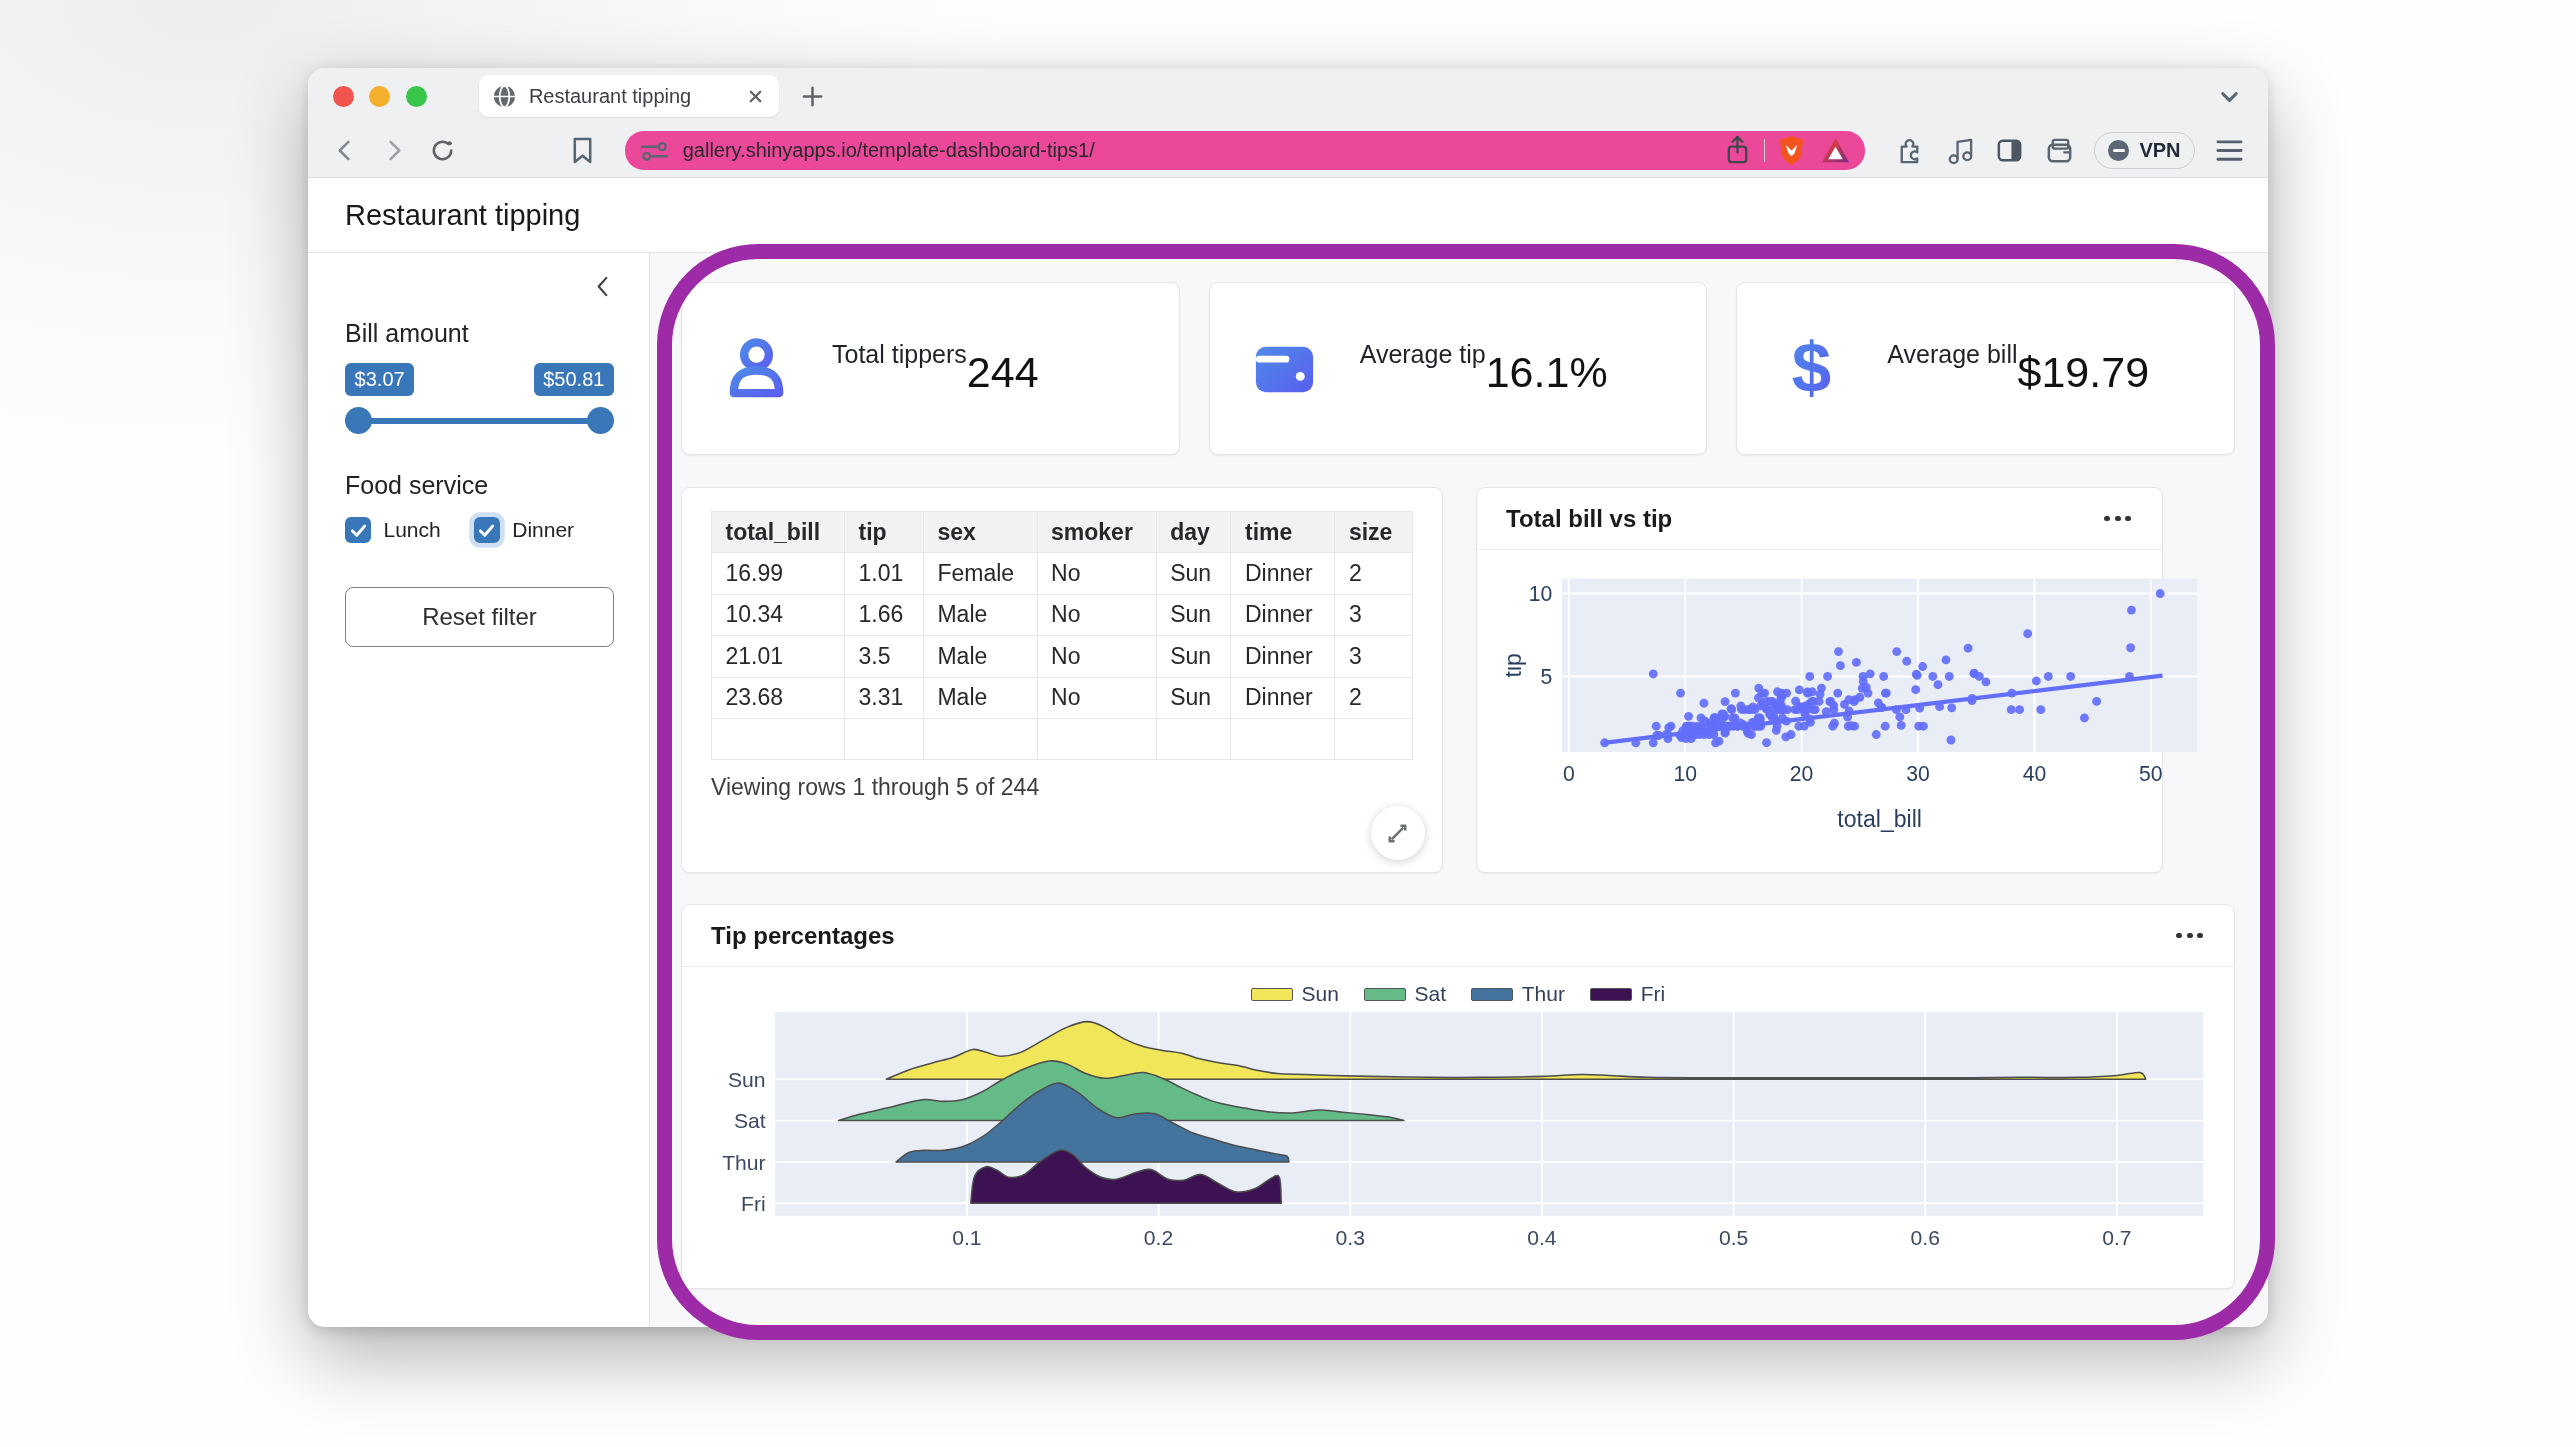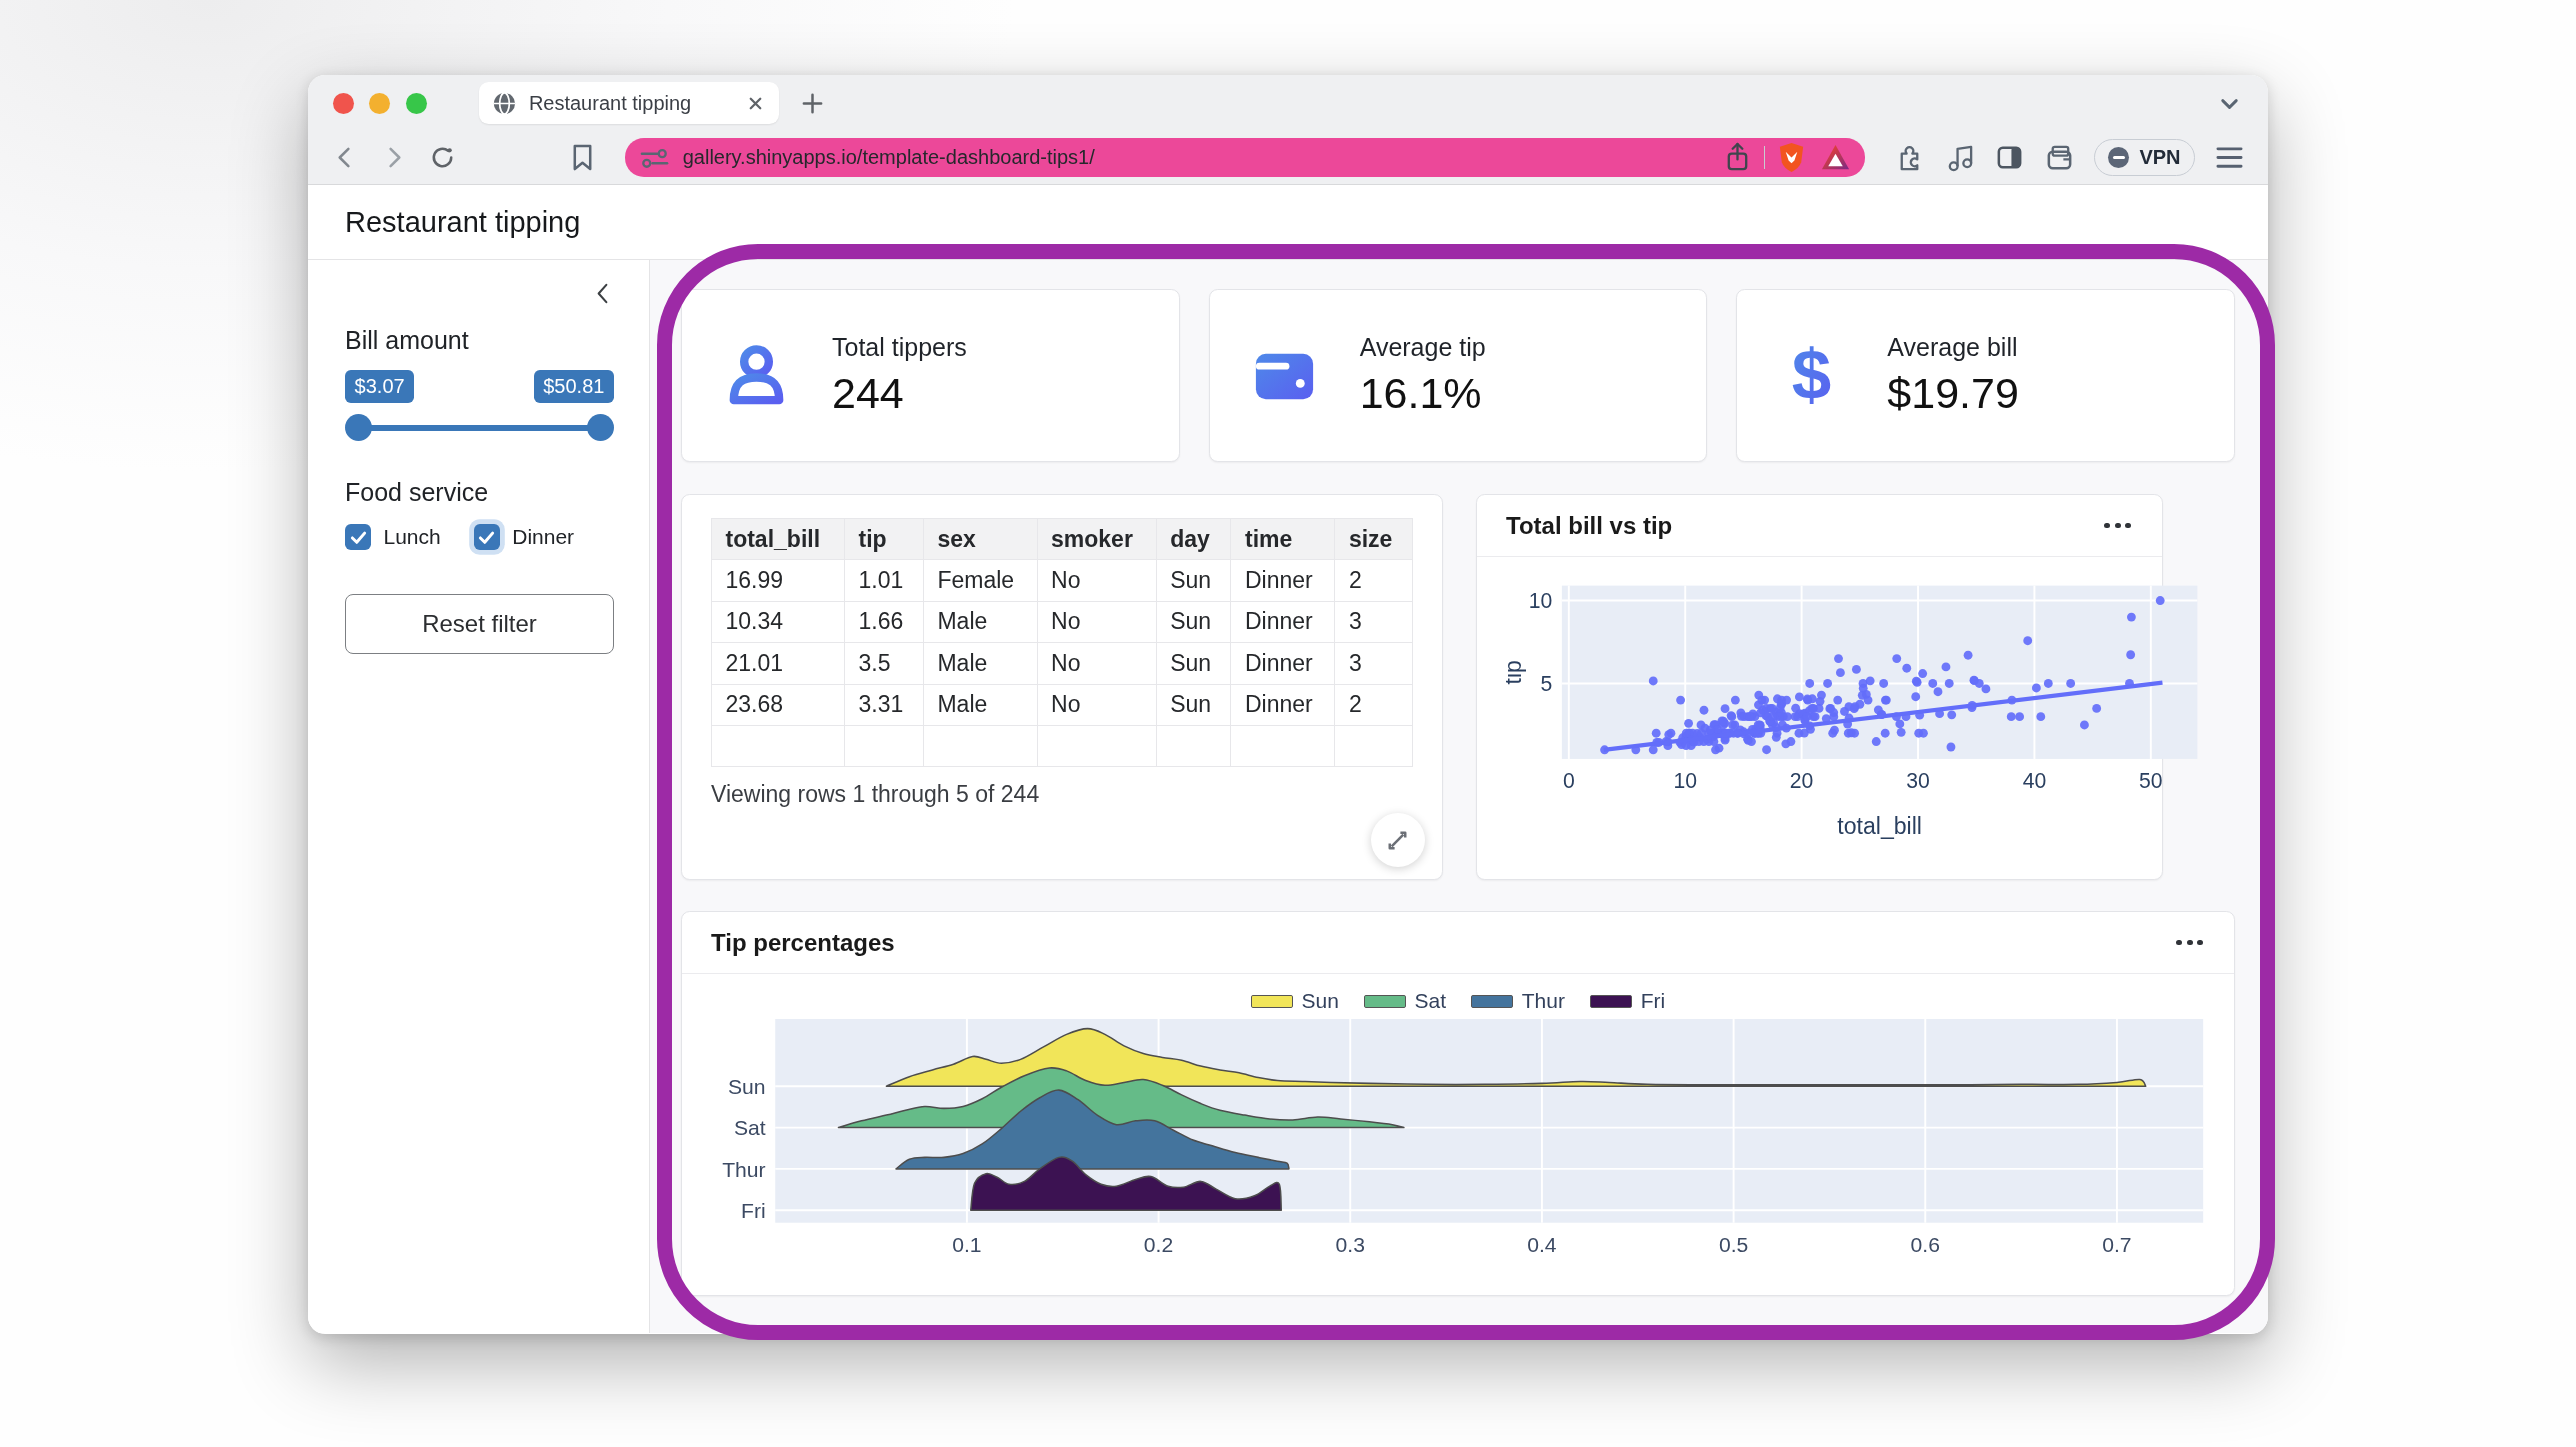--- a/index.html
+++ b/index.html
@@ -2,21 +2,21 @@
 <html><head>
 <meta charset="utf-8">
 <style>
   * { margin:0; padding:0; box-sizing:border-box; }
   html,body { width:2576px; height:1448px; overflow:hidden; font-family:"Liberation Sans", sans-serif; }
   body { background:#ffffff; }
   .stage { position:relative; width:2576px; height:1448px;
     background: radial-gradient(1155px 674px at 8% 0%, #ededee 0%, #f8f8f9 40%, #fefefe 70%); }
 
   
-  .window { position:absolute; left:308px; top:75px; width:1960px; height:1259px;
+  .window { position:absolute; left:308px; top:68px; width:1960px; height:1259px;
     background:#fff; border-radius:17.3px; overflow:hidden;
     box-shadow:0 29px 77px rgba(0,0,0,.30), 0 3.9px 13.5px rgba(0,0,0,.14); }
 
   .tabbar { height:56px; background:#eff0f2; display:flex; align-items:center; padding:0 25px; }
   .traffic { display:flex; gap:15.4px; margin-right:52px; }
   .traffic .dot { width:21px; height:21px; border-radius:50%; }
   .dot.red { background:#f0544c; } .dot.yellow { background:#f3b02f; } .dot.green { background:#37c649; }
   .tab { width:300px; height:42px; background:#fff; border-radius:9.6px; display:flex; align-items:center;
     padding:0 13.5px; gap:11.6px; box-shadow:0 1px 1.9px rgba(0,0,0,.08); }
   .tab-title { flex:1; font-size:20px; color:#3b3f46; white-space:nowrap; overflow:hidden; }
@@ -52,21 +52,21 @@
   .checkbox { width:26px; height:26px; background:#3a77b8; border-radius:5.8px; display:flex; align-items:center; justify-content:center; }
   .checkbox.focused { box-shadow:0 0 0 4.8px #cfe0f3; }
   .check-label { font-size:21px; color:#202327; }
   .reset-btn { margin-top:44px; width:100%; height:60px; background:#fff; border:1.4px solid #7c7f83; border-radius:8px;
     font-size:24px; color:#2c2e31; display:flex; align-items:center; justify-content:center; cursor:pointer; }
 
   .main { flex:1; background:#f8f8fa; padding:29px 36px 0 31px; }
   .card { background:#fff; border:1px solid #e3e4e8; border-radius:8.7px; box-shadow:0 1px 1.9px rgba(0,0,0,.05); }
   .vrow { display:flex; gap:29px; }
   .valuebox { flex:1; height:173px; display:flex; align-items:center; padding-left:39px; gap:40px; }
-  .vb-text { display:flex; flex-direction:column; }
+  .vb-text { display:flex; }
   .vb-title { font-size:25px; color:#1f2329; }
   .vb-value { font-size:43px; color:#111; margin-top:7.7px; }
 
   .mrow { display:flex; gap:33px; margin-top:32px; }
   .card-header { height:62px; border-bottom:1px solid #ebebee; display:flex; align-items:center; padding:0 29px; }
   .card-title { font-size:24px; font-weight:700; color:#1a1a1a; flex:1; }
   .menu-dots { display:flex; gap:4.8px; padding:5.8px 1.9px; cursor:pointer; }
   .menu-dots i { width:5.8px; height:5.8px; border-radius:50%; background:#303338; }
 
   .tips-card { width:762px; height:386px; position:relative; }

